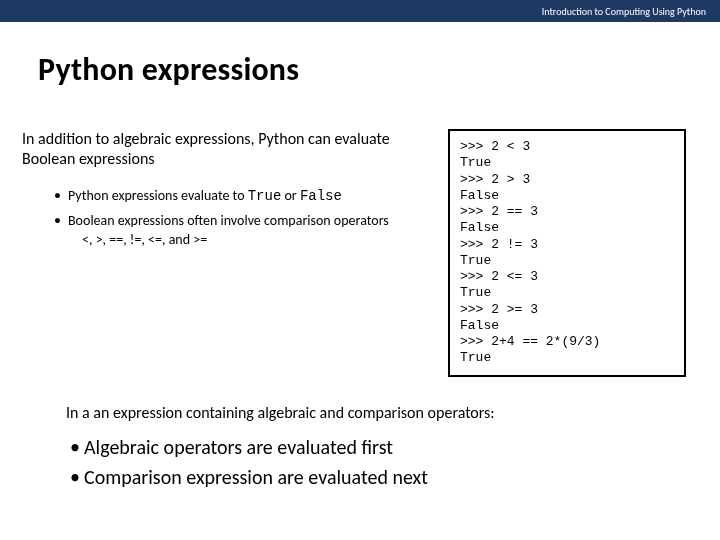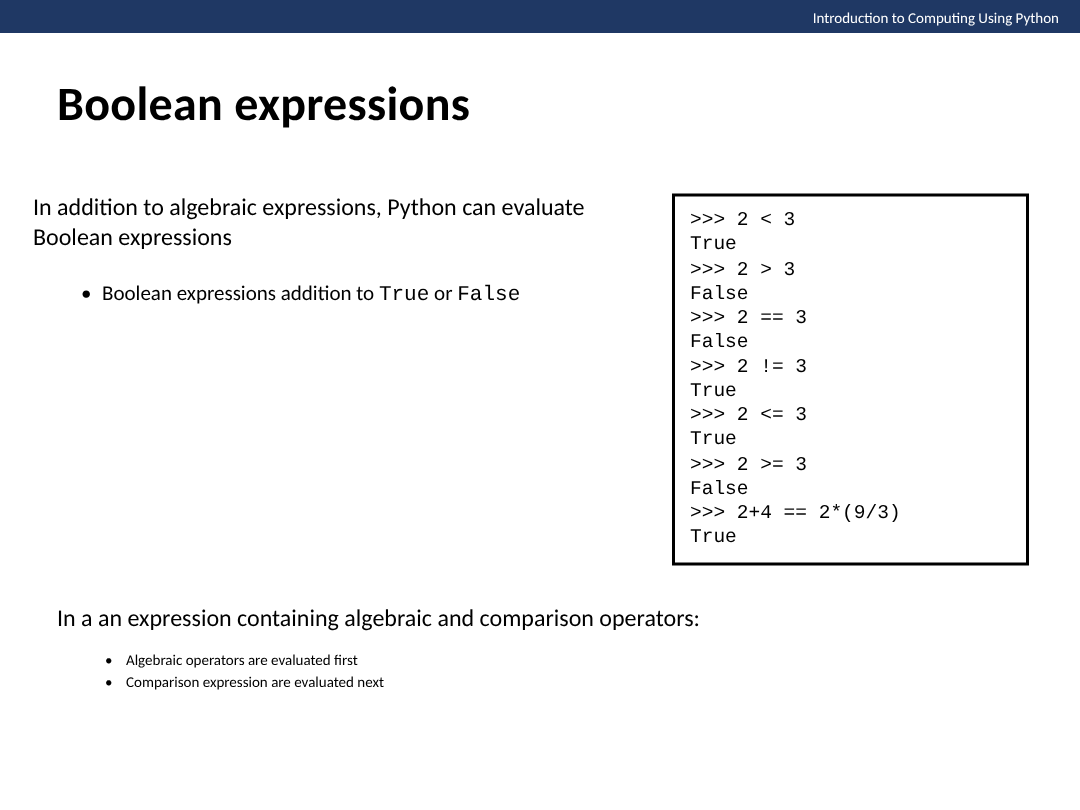--- a/index.html
+++ b/index.html
@@ -10,41 +10,45 @@
   .content { display: flex; padding: 40px 34px 0 22px; gap: 24px; }
   .left { flex: 0 0 370px; }
   .intro { font-size: 16px; line-height: 1.25; margin-bottom: 18px; }
   .bullets { list-style: none; padding-left: 34px; font-size: 14px; line-height: 1.35; }
   .bullets li { position: relative; margin-bottom: 6px; padding-left: 12px; }
   .bullets li::before { content: "•"; position: absolute; left: -2px; top: 0; }
   .mono { font-family: "Courier New", monospace; }
   .ops { padding-left: 14px; display: block; }
   .codebox { border: 2px solid #000; padding: 8px 10px; font-family: "Courier New", monospace; font-size: 13px; line-height: 1.25; white-space: pre; flex: 1; margin-left: 32px; }
   .footer { padding: 26px 34px 0 38px; }
-  .footer-text { font-size: 16px; margin-bottom: 10px; }
-  .footer-bullets { list-style: none; padding-left: 34px; font-size: 10px; line-height: 1.5; }
+  .footer-text { font-size: 16px; margin-bottom: 10px; margin-left: 28px; }
+  .footer-bullets { list-style: none; padding-left: 34px; font-size: 20px; line-height: 1.5; }
   .footer-bullets li { position: relative; padding-left: 12px; }
   .footer-bullets li::before { content: "•"; position: absolute; left: -2px; top: 0; }
 </style>
 </head>
 <body>
 
 <div class="slide">
   <div class="topbar">
     <span>Introduction to Computing Using Python</span>
   </div>
 
-  <h1 class="title">Boolean expressions</h1>
+  <h1 class="title">Python expressions</h1>
 
   <div class="content">
     <div class="left">
       <p class="intro">In addition to algebraic expressions, Python can evaluate Boolean expressions</p>
       <ul class="bullets">
         <li>
-          <span>Boolean expressions addition to </span><span class="mono">True</span><span> or </span><span class="mono">False</span>
+          <span>Python expressions evaluate to </span><span class="mono">True</span><span> or </span><span class="mono">False</span>
+        </li>
+        <li>
+          <span>Boolean expressions often involve comparison operators</span>
+          <span class="ops">&lt;, &gt;, ==, !=, &lt;=, and &gt;=</span>
         </li>
       </ul>
     </div>
     <div class="codebox">&gt;&gt;&gt; 2 &lt; 3
 True
 &gt;&gt;&gt; 2 &gt; 3
 False
 &gt;&gt;&gt; 2 == 3
 False
 &gt;&gt;&gt; 2 != 3

